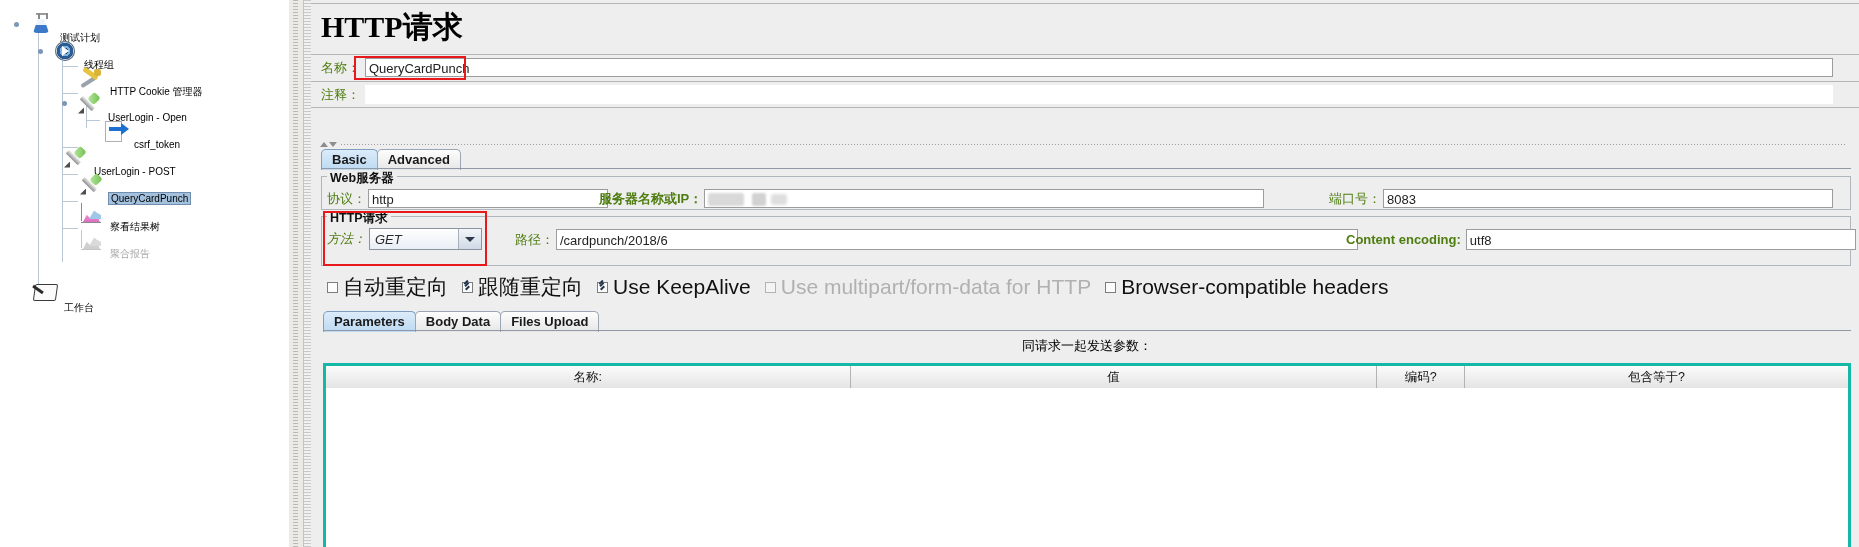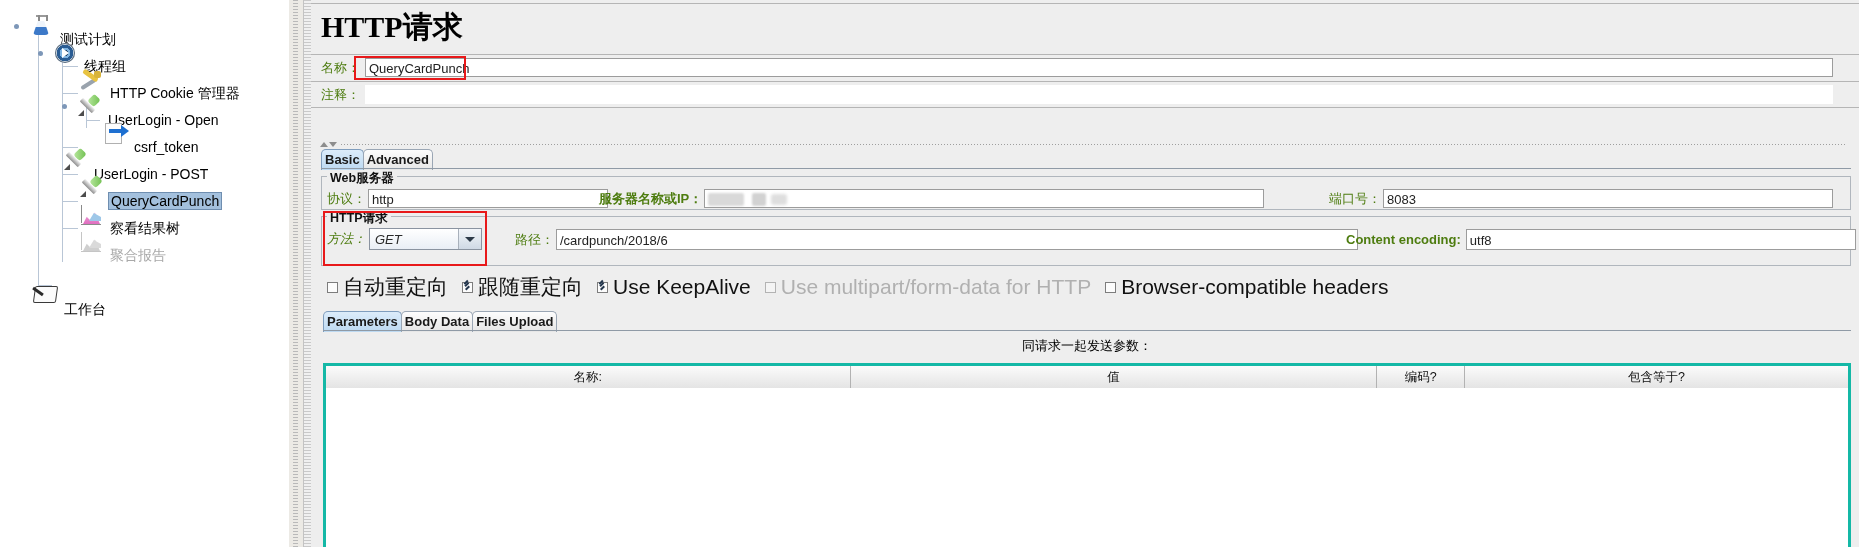--- a/index.html
+++ b/index.html
@@ -11,21 +11,21 @@
     -webkit-font-smoothing:antialiased;
   }
   .app{position:relative;width:1859px;height:547px;}
 
   
   .tree-pane{
     position:absolute;left:0;top:0;width:288px;height:547px;
     background:#fff;overflow:hidden;
   }
   .tree-node{position:absolute;display:flex;align-items:center;white-space:nowrap;}
-  .tree-label{font-size:14px;color:#000;padding:1px 2px;margin-top:28px;}
+  .tree-label{font-size:10px;color:#000;padding:1px 2px;margin-top:28px;}
   .tree-label.dim{color:#a8a8a8;}
   .tree-label.sel{background:#a3c0dd;border:1px solid #6f8eb0;padding:0px 2px;}
   .ticon{width:26px;height:24px;position:relative;flex:0 0 26px;margin-right:4px;}
   .hdot{position:absolute;width:5px;height:5px;border-radius:50%;background:#7d97b8;}
   .vline{position:absolute;width:1px;background:#b9c6d6;}
   .hline{position:absolute;height:1px;background:#b9c6d6;}
 
   
   .ic-flask{position:absolute;left:4px;top:1px;width:18px;height:21px;}
   .ic-flask .neck{position:absolute;left:6px;top:0;width:6px;height:6px;border-left:2px solid #8a8a8a;border-right:2px solid #8a8a8a;}
@@ -92,21 +92,21 @@
 
   
   .divider-arrows{position:absolute;left:9px;top:137px;width:18px;height:8px;}
   .divider-arrows i{position:absolute;width:0;height:0;}
   .divider-arrows .up{left:0;top:2px;border-left:4px solid transparent;border-right:4px solid transparent;border-bottom:5px solid #8d8d8d;}
   .divider-arrows .dn{left:9px;top:2px;border-left:4px solid transparent;border-right:4px solid transparent;border-top:5px solid #8d8d8d;}
   .dotted-line{position:absolute;height:1px;background-image:repeating-linear-gradient(90deg,#9e9e9e 0 1px,transparent 1px 3px);}
 
   
   .tabstrip{position:absolute;display:flex;align-items:flex-end;}
-  .tab{height:20px;line-height:19px;padding:0 3px;font-size:13px;font-weight:bold;color:#1a1a1a;
+  .tab{height:20px;line-height:19px;padding:0 10px;font-size:13px;font-weight:bold;color:#1a1a1a;
     border:1px solid #9aa6b4;border-bottom:none;border-radius:5px 5px 0 0;
     background:linear-gradient(#fdfdfd,#e6e6e6);margin-right:-1px;cursor:default;}
   .tab.active{background:linear-gradient(#dcecfa,#bcd9f2);border-color:#7f9dbd;}
   .tab-underline{position:absolute;height:1px;background:#8f9aa6;}
 
   
   .group{position:absolute;border:1px solid #b0b6bd;box-sizing:border-box;}
   .group-title{position:absolute;background:#eeeeee;font-size:12.5px;font-weight:bold;padding:0 3px;color:#111;}
 
   .cb{display:inline-block;width:11px;height:11px;border:1px solid #7d7d7d;background:#fcfcfc;

